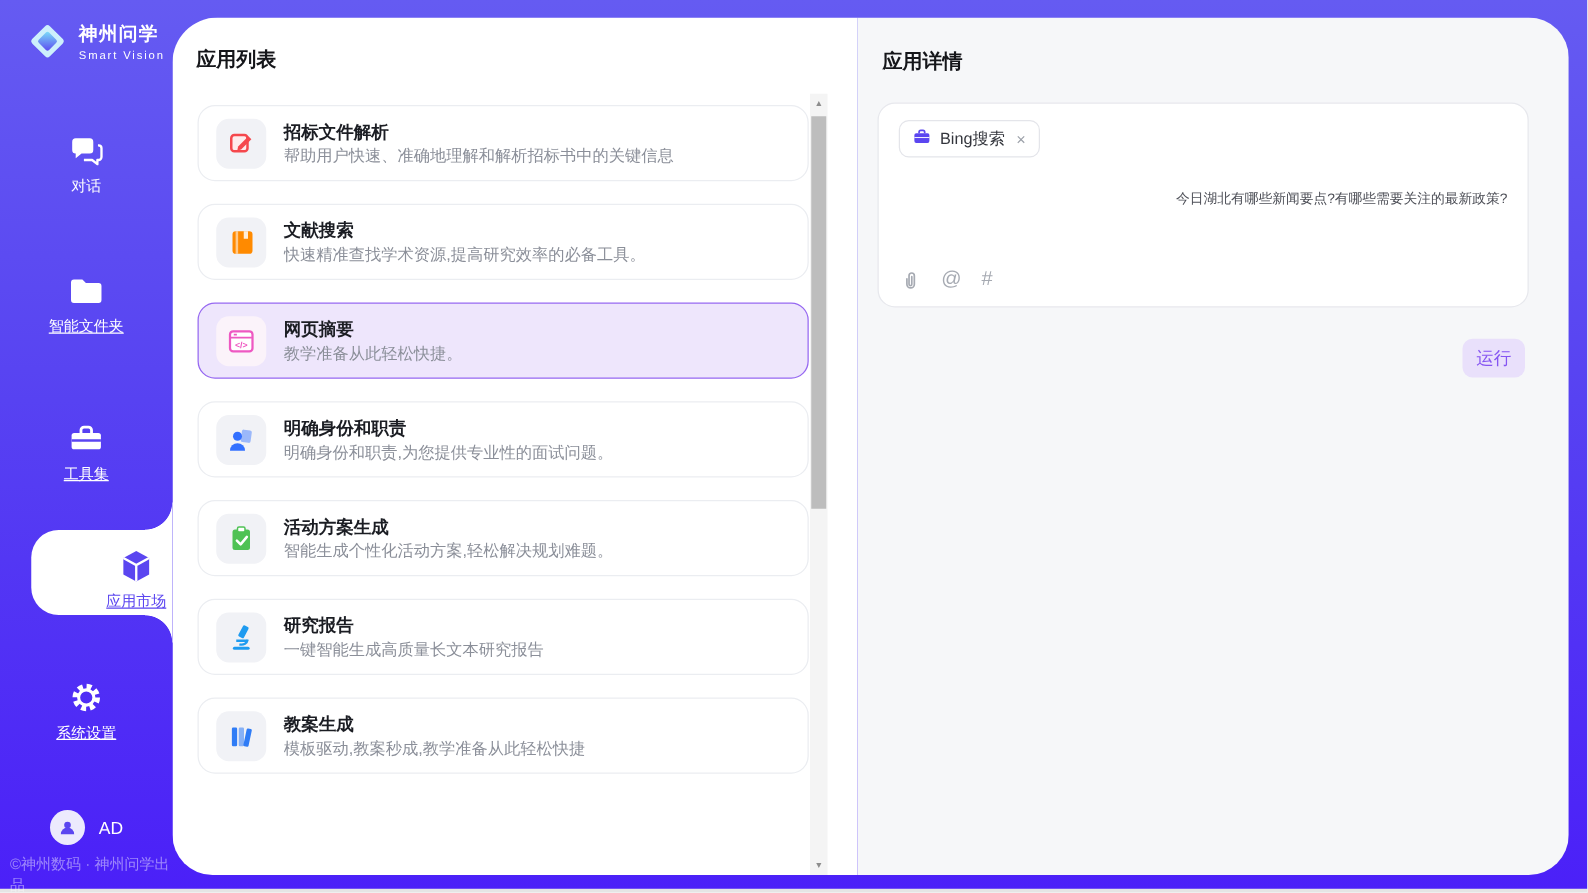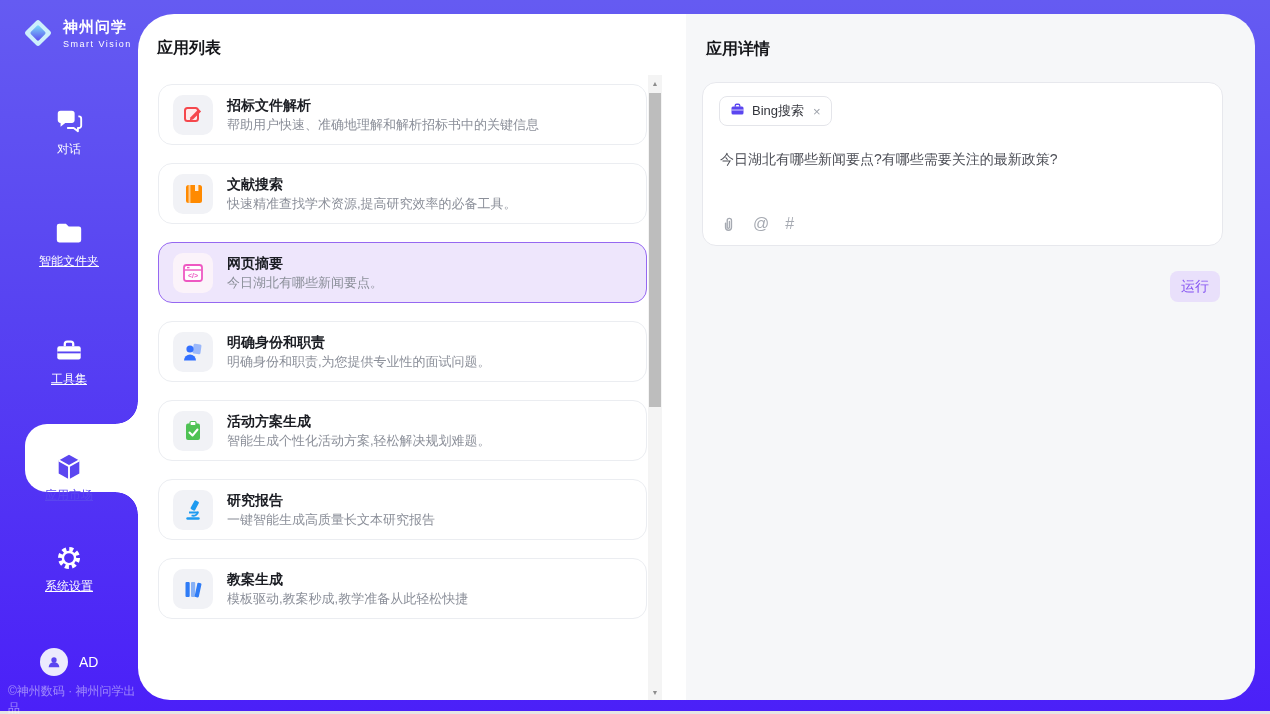--- a/index.html
+++ b/index.html
@@ -13,21 +13,21 @@
   .brand { position:absolute; left:20px; top:15px; display:flex; align-items:center; gap:7px; }
   .brand-logo { width:36px; height:36px; display:block; }
   .brand-name { color:#fff; font-size:15px; font-weight:bold; letter-spacing:1px; }
   .brand-sub { color:#fff; font-size:9px; letter-spacing:1.5px; margin-top:2px; }
   .nav-item { position:absolute; left:0; width:138px; display:flex; flex-direction:column;
               align-items:center; gap:5px; color:#fff; cursor:pointer; }
   .nav-item .ni { width:30px; height:30px; }
   .nav-item .nl { font-size:12px; }
   .nav-item:not(:first-child) .nl { text-decoration:underline; }
   .nav-item:nth-of-type(1){ top:106px; } .nav-item:nth-of-type(2){ top:218px; }
-  .nav-item:nth-of-type(3){ top:336px; } .nav-item:nth-of-type(4){ top:452px; }
+  .nav-item:nth-of-type(3){ top:336px; } .nav-item:nth-of-type(4){ top:438px;margin-left:40px; }
   .nav-item:nth-of-type(5){ top:543px; }
   .nav-item.active { color:var(--accent,#5b46f0); }
   .active-bubble { position:absolute; left:25px; top:424px; width:113px; height:68px;
                    background:#fff; border-radius:22px 0 0 22px; }
   .active-bubble::before { content:""; position:absolute; right:0; top:-22px; width:22px; height:22px;
       background:radial-gradient(circle 22px at 0 0, rgba(0,0,0,0) 21.4px, #fff 22px); }
   .active-bubble::after { content:""; position:absolute; right:0; bottom:-22px; width:22px; height:22px;
       background:radial-gradient(circle 22px at 0 100%, rgba(0,0,0,0) 21.4px, #fff 22px); }
   .user { position:absolute; left:40px; top:648px; display:flex; align-items:center; gap:11px; cursor:pointer;text-align:center; }
   .avatar { width:28px; height:28px; border-radius:50%; background:#eceafd;
@@ -65,21 +65,21 @@
   .sb-thumb { position:absolute; left:1px; top:18px; width:12px; height:314px; background:#bdbdbd; cursor:pointer; }
 
   
   .input-card { position:absolute; left:16px; top:68px; width:521px; height:164px; background:#fff;
                 border:1px solid #e7e8ed; border-radius:14px; cursor:text; }
   .tag-chip { position:absolute; left:16px; top:13px; height:30px; display:inline-flex; align-items:center;
               gap:7px; padding:0 10px; border:1px solid #e4e5ea; border-radius:8px; background:#fff;
               font-size:13px; color:#33353c; cursor:pointer; }
   .tag-chip svg { width:15px; height:15px; }
   .chip-close { color:#9da2aa; font-size:13px; margin-left:2px; cursor:pointer; }
-  .prompt { position:absolute; left:17px; top:68px; right:16px; font-size:14px; color:#4d4f57; }
+  .prompt { position:absolute; left:17px; top:68px; right:16px; font-size:11px; color:#4d4f57;text-align:right; }
   .toolbar { position:absolute; left:17px; top:132px; display:flex; align-items:center; gap:16px; color:#a6aab2; }
   .toolbar svg { width:17px; height:17px; display:block; }
   .tb-txt { font-size:16px; line-height:17px; cursor:pointer; }
   .run-btn { position:absolute; top:257px; right:35px; width:50px; height:31px;
              background:var(--run-bg,#e9e0fb); color:var(--run-fg,#8655f2); border:none; border-radius:8px;
              font-size:14px; cursor:pointer; font-family:inherit; }
 </style>
 </head>
 <body>
 
@@ -189,21 +189,21 @@
               <div class="card-icon">
                 <svg viewBox="0 0 22 22" width="100%" height="100%" xmlns="http://www.w3.org/2000/svg">
                   <rect x="2" y="3" width="18" height="16" rx="2.5" fill="#fff" stroke="#ee58c2" stroke-width="1.8"></rect>
      <line x1="2.5" y1="8" x2="19.5" y2="8" stroke="#ee58c2" stroke-width="1.4"></line>
      <line x1="5" y1="5.6" x2="7.5" y2="5.6" stroke="#ee58c2" stroke-width="1.4"></line>
      <text x="11" y="16" font-size="7" font-weight="bold" fill="#ee58c2" text-anchor="middle">&lt;/&gt;</text>
                 </svg>
               </div>
               <div class="card-text">
                 <div class="card-title">网页摘要</div>
-                <div class="card-desc">今日湖北有哪些新闻要点。</div>
+                <div class="card-desc">教学准备从此轻松快捷。</div>
               </div>
             </div>
             <div class="card">
               <div class="card-icon">
                 <svg viewBox="0 0 22 22" width="100%" height="100%" xmlns="http://www.w3.org/2000/svg">
                   <rect x="11" y="3" width="8" height="10" rx="1.5" fill="#3370ff" opacity=".45" transform="rotate(8 15 8)"></rect>
      <circle cx="8" cy="8" r="3.6" fill="#3370ff"></circle>
                   <path d="M2 19.5a6 6 0 0 1 12 0z" fill="#3370ff"></path>
                 </svg>
               </div>

